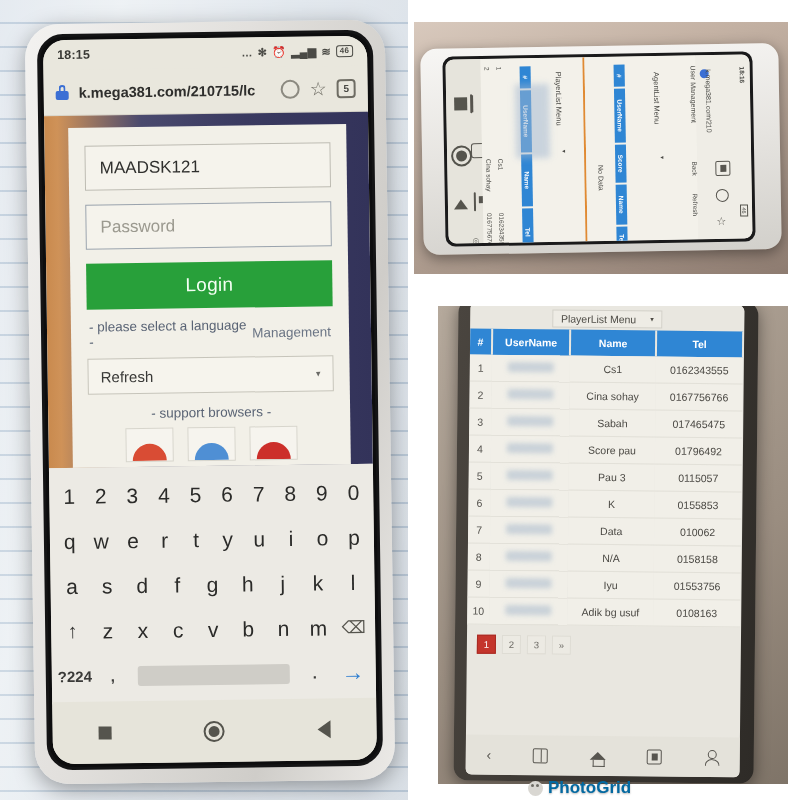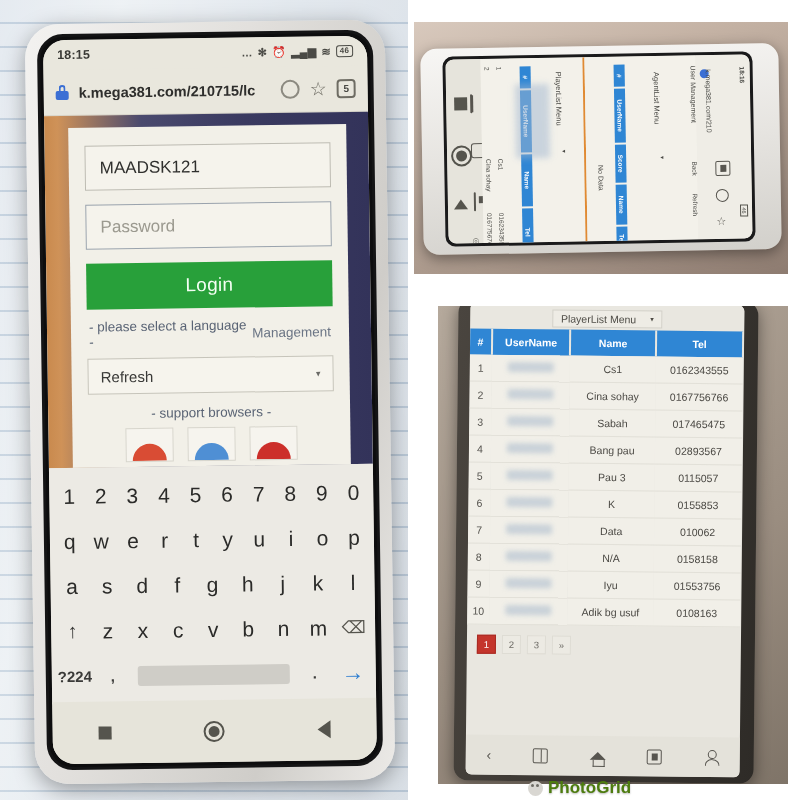--- a/index.html
+++ b/index.html
@@ -211,21 +211,21 @@
   .bi.user::after{content:"";position:absolute;left:1px;top:9px;width:13px;height:6px;border:1.6px solid #57554f;border-bottom:none;border-radius:7px 7px 0 0;}
 
   
   .wm-boyoushe {
     position:absolute; left:498px; top:748px; font-size:27px; font-weight:bold;
     color:#ffffff; letter-spacing:-.5px; white-space:nowrap;
     text-shadow: 0 1px 3px rgba(0,0,0,.45);
   }
   .wm-photogrid {
     position:absolute; left:528px; top:778px; display:flex; align-items:center; gap:5px;
-    font-size:17px; color:#4d7c0f; font-weight:600; white-space:nowrap;
+    font-size:17px; color:#0369a1; font-weight:600; white-space:nowrap;
     text-shadow: 0 1px 2px rgba(0,0,0,.3);
   }
   .pg-logo { width:15px; height:15px; border-radius:50%; background:#d9d7d2; position:relative; }
   .pg-logo::before{content:"";position:absolute;left:3px;top:3px;width:3px;height:3px;background:#6e6c66;border-radius:50%;}
   .pg-logo::after{content:"";position:absolute;left:8px;top:3px;width:3px;height:3px;background:#6e6c66;border-radius:50%;}
   .seam-v { position:absolute; left:408px; top:0; width:6px; height:800px; background:#ffffff; }
   .seam-h { position:absolute; left:408px; top:274px; width:392px; height:32px; background:#ffffff; }
 </style>
 </head>
 <body>
@@ -459,22 +459,22 @@
             </tr>
             <tr>
               <td class="idx">3</td>
               <td class="uname"><span class="blurbar"></span></td>
               <td>Sabah</td>
               <td>017465475</td>
             </tr>
             <tr>
               <td class="idx">4</td>
               <td class="uname"><span class="blurbar"></span></td>
-              <td>Bang pau</td>
-              <td>02893567</td>
+              <td>Score pau</td>
+              <td>01796492</td>
             </tr>
             <tr>
               <td class="idx">5</td>
               <td class="uname"><span class="blurbar"></span></td>
               <td>Pau 3</td>
               <td>0115057</td>
             </tr>
             <tr>
               <td class="idx">6</td>
               <td class="uname"><span class="blurbar"></span></td>

